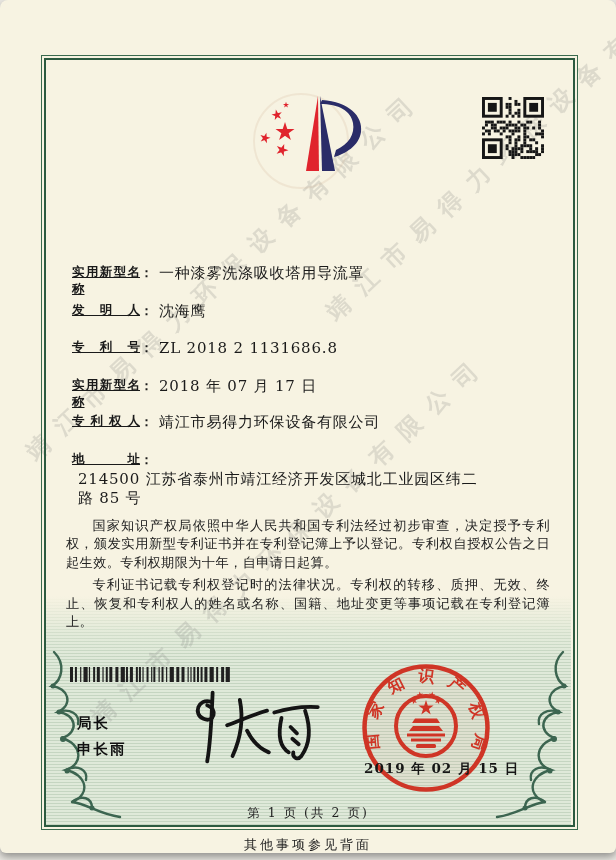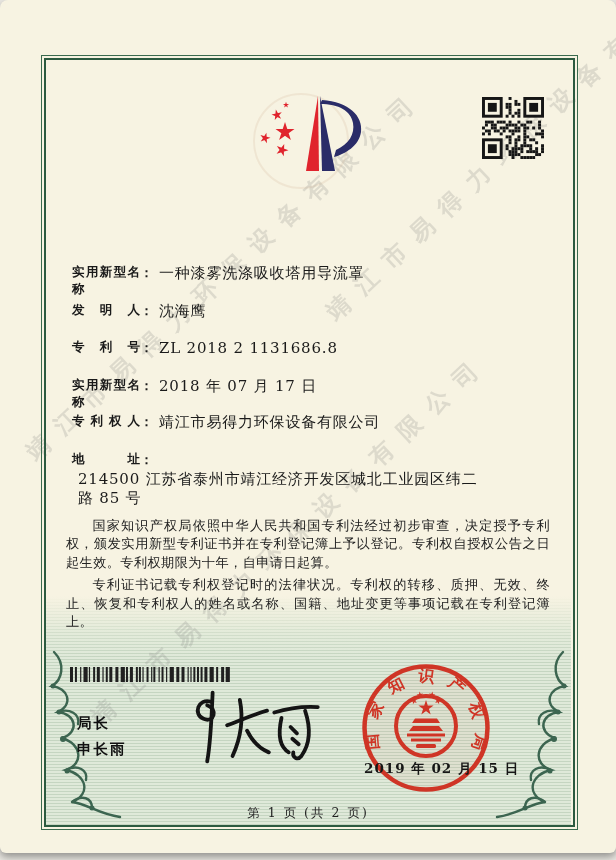--- a/index.html
+++ b/index.html
@@ -33,21 +33,21 @@
     border:2px solid rgba(190,150,110,.14);z-index:1;}
   
   .cert-number{position:absolute;left:95px;top:101px;font-size:13px;letter-spacing:1.5px;color:#1c1c1c;z-index:3;}
   .logo{position:absolute;left:256px;top:92px;width:112px;height:90px;z-index:3;}
   .qr{position:absolute;left:482px;top:97px;width:62px;height:62px;z-index:3;}
   .title{position:absolute;left:40px;top:186px;width:536px;text-align:center;
     font-size:32px;font-weight:bold;letter-spacing:4px;color:#151515;z-index:3;}
   
   .frow{position:absolute;left:72px;width:470px;z-index:3;color:#1a1a1a;}
   .flabel{display:inline-block;width:68px;text-align:justify;text-align-last:justify;
-    font-size:12.5px;font-weight:bold;vertical-align:top;}
+    font-size:12.5px;font-weight:bold;vertical-align:top;text-decoration:underline;}
   .fcolon{font-size:13px;font-weight:bold;vertical-align:top;}
   .fvalue{font-size:15px;letter-spacing:.8px;margin-left:6px;vertical-align:top;display:inline-block;}
   .fvalue .vline{display:block;line-height:19px;}
   .grant2{margin-left:52px;}
   
   .body-text{position:absolute;left:62px;top:513px;width:492px;z-index:3;color:#222;}
   .body-text p{margin:4px;font-size:13.2px;line-height:18.4px;text-indent:2em;
     letter-spacing:.4px;text-align:justify;}
   
   .barcode{position:absolute;left:70px;top:667px;width:164px;height:15px;z-index:3;}
@@ -369,14 +369,15 @@
     <g fill="#3c6550">
       <circle cx="5" cy="36" r="2.5"></circle>
         <circle cx="11" cy="62" r="2.5"></circle>
       <circle cx="15" cy="89" r="3"></circle>
         <circle cx="19" cy="121" r="2.5"></circle>
       <circle cx="44" cy="158" r="2.5"></circle>
     </g>
   </svg>
 
   <div class="page-info">第 1 页 (共 2 页)</div>
+  <div class="back-note">其他事项参见背面</div>
 
 </div>
 
 </body></html>

